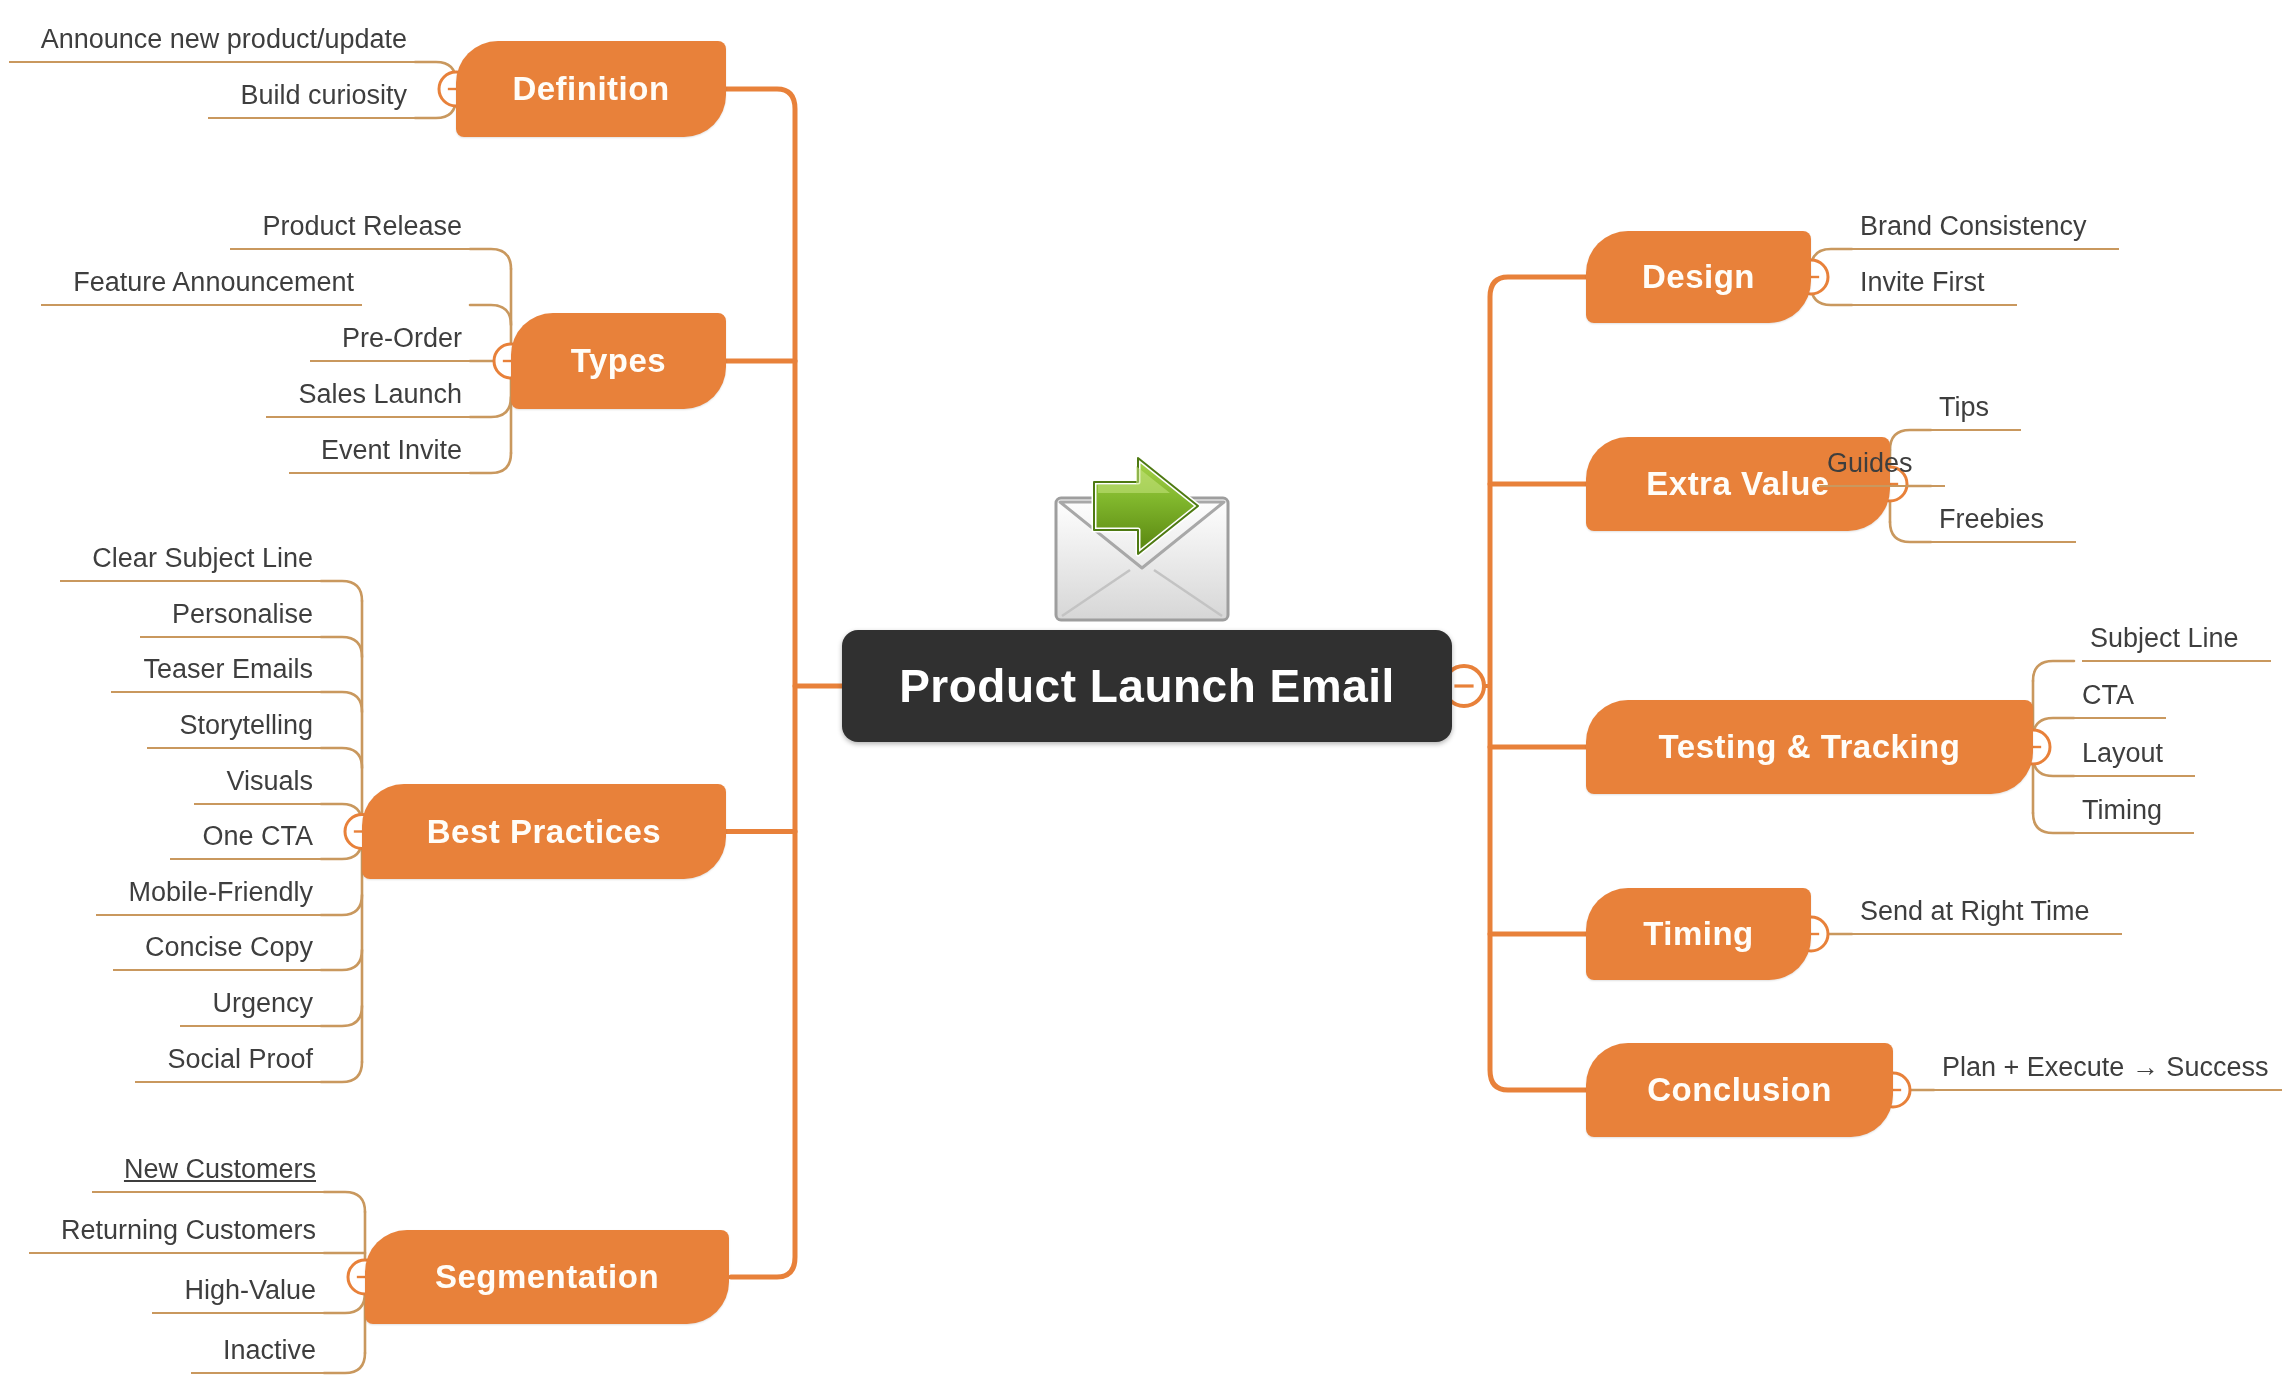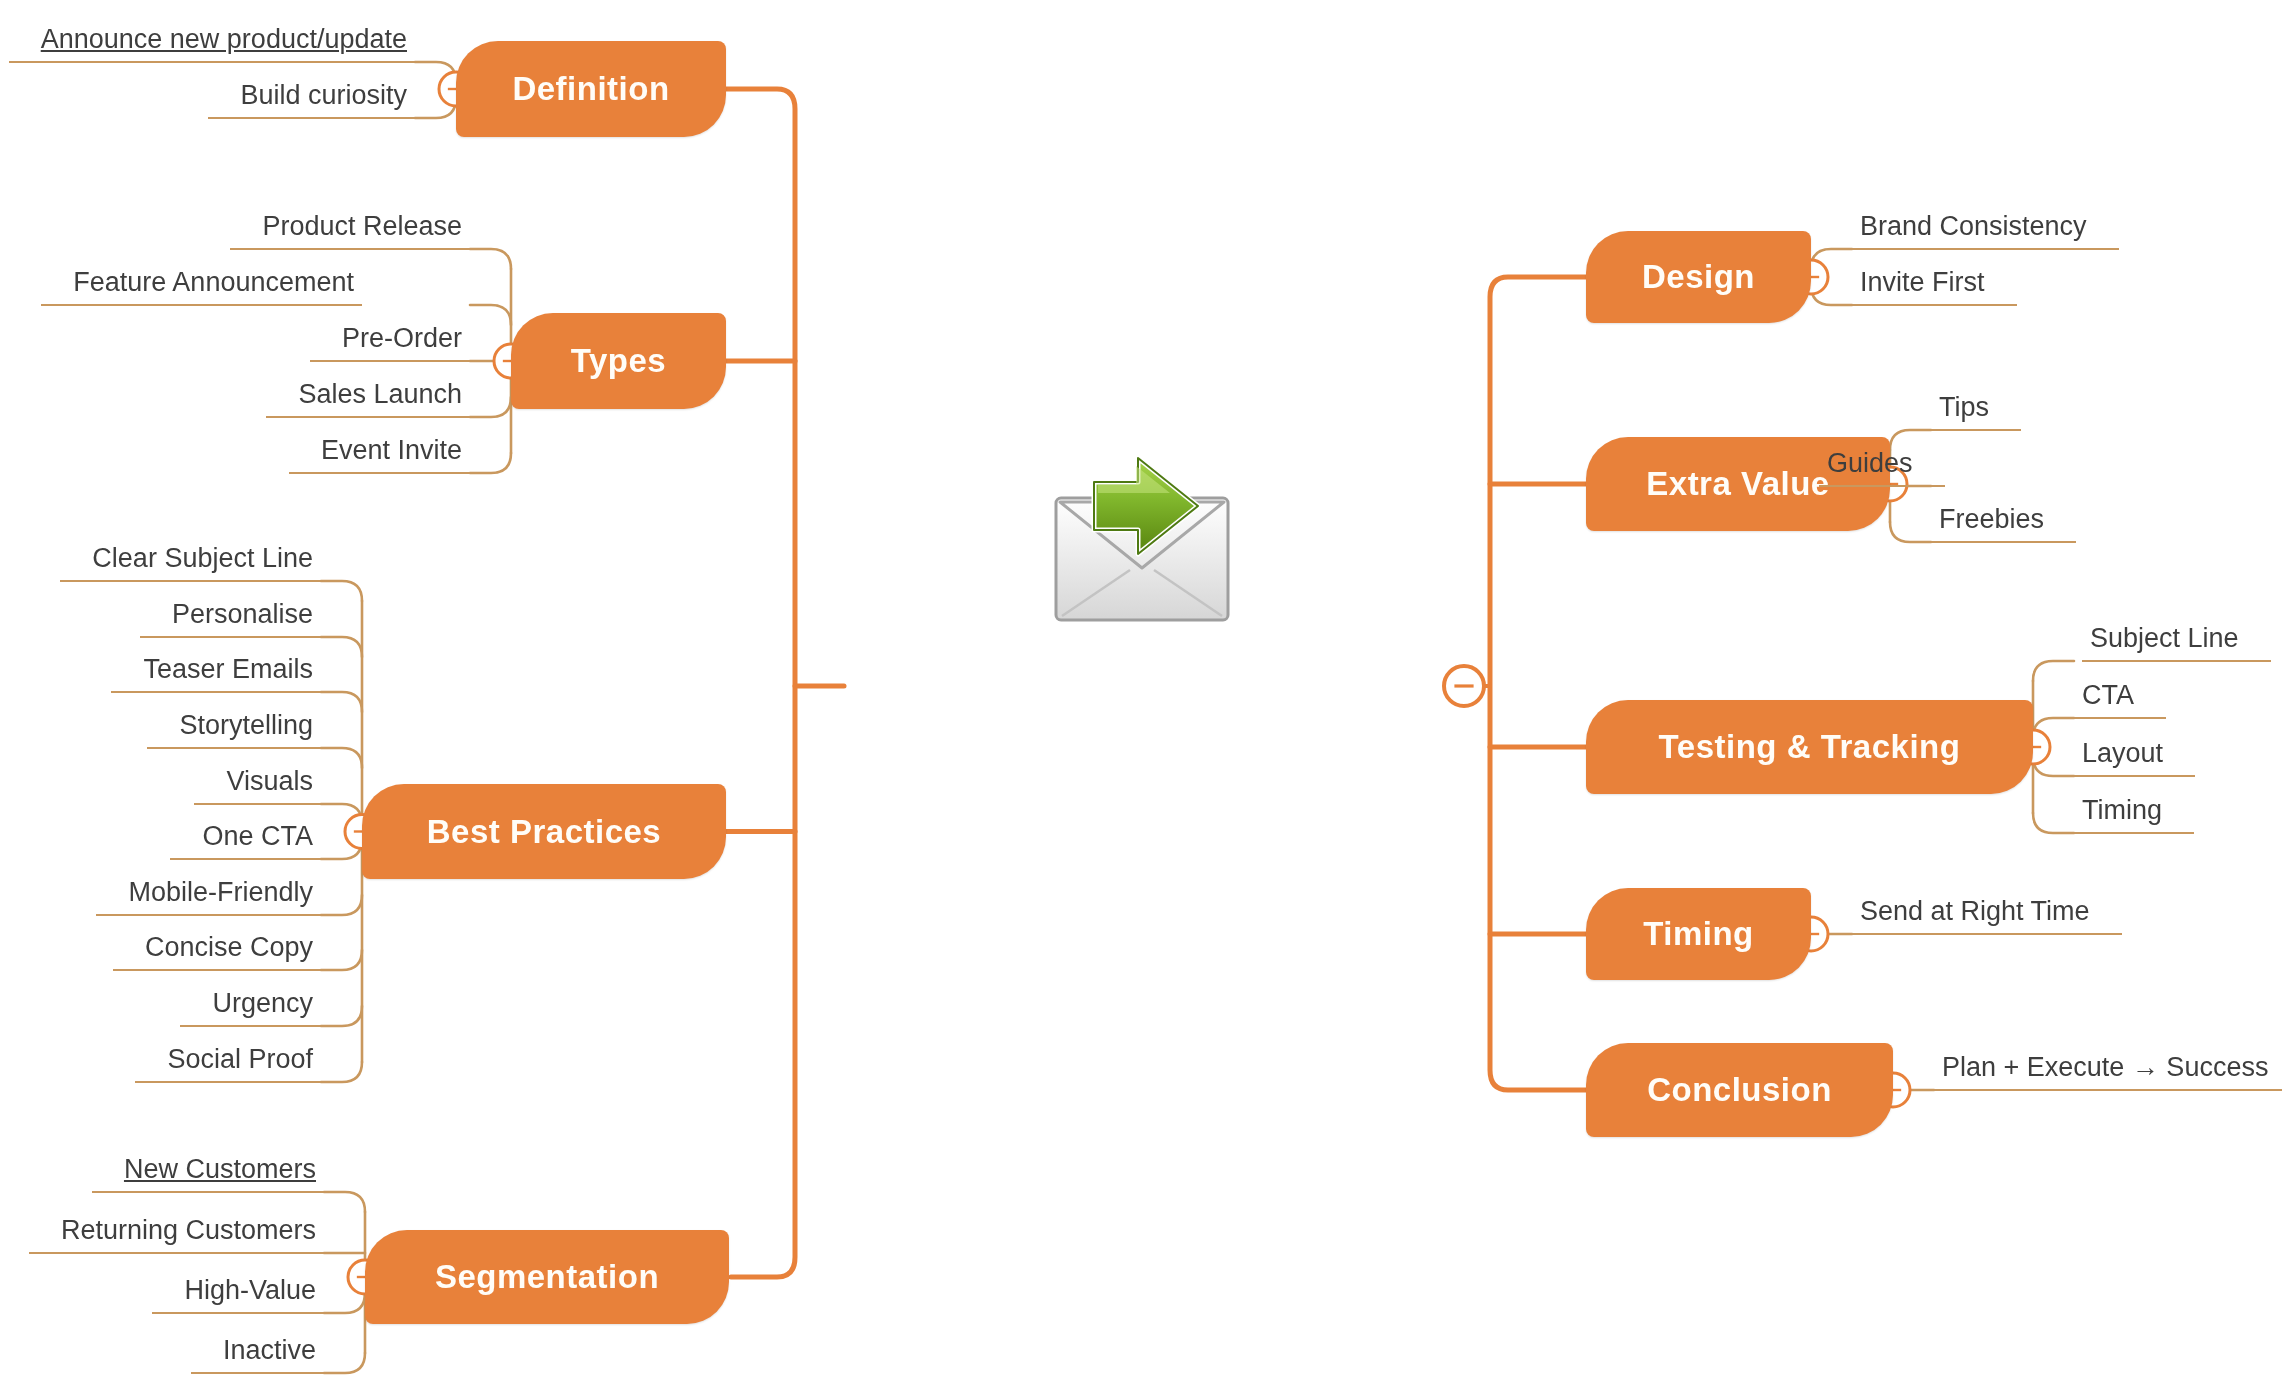--- a/index.html
+++ b/index.html
@@ -144,26 +144,29 @@
       <path d="M12 164 L80 118" stroke="#C3C3C3" stroke-width="2.5" fill="none"></path>
       <path d="M172 164 L104 118" stroke="#C3C3C3" stroke-width="2.5" fill="none"></path>
     </g>
     <g>
       <path d="M44 30 L88 30 L88 6 L148 54 L88 102 L88 78 L44 78 Z" fill="url(#arrG)" stroke="#FFFFFF" stroke-width="5" stroke-linejoin="round"></path>
       <path d="M44 30 L88 30 L88 6 L148 54 L88 102 L88 78 L44 78 Z" fill="none" stroke="#4E7A12" stroke-width="2" stroke-linejoin="round"></path>
       <path d="M48 33 L86 33 L86 14 L120 41 L48 41 Z" fill="#C4E37E" opacity="0.55"></path>
     </g>
   </svg>
 
+  <div class="center-topic">
+    <span>Product Launch Email</span>
+  </div>
 
   <div id="branches">
       <div class="topic-box" style="left: 456px; top: 41px; width: 270px; height: 96px;">
         <span>Definition</span>
       </div>
-      <div class="child-label" style="right: 1867px; top: 24px; text-decoration: underline;">Announce new product/update</div>
+      <div class="child-label" style="right: 1867px; top: 24px;">Announce new product/update</div>
       <div class="child-label" style="right: 1867px; top: 80px;">Build curiosity</div>
       <div class="topic-box" style="left: 511px; top: 313px; width: 215px; height: 96px;">
         <span>Types</span>
       </div>
       <div class="child-label" style="right: 1812px; top: 211px;">Product Release</div>
       <div class="child-label" style="right: 1920px; top: 267px; text-align: center;">Feature Announcement</div>
       <div class="child-label" style="right: 1812px; top: 323px;">Pre-Order</div>
       <div class="child-label" style="right: 1812px; top: 379px;">Sales Launch</div>
       <div class="child-label" style="right: 1812px; top: 435px;">Event Invite</div>
       <div class="topic-box" style="left: 362px; top: 784px; width: 364px; height: 95px;">

